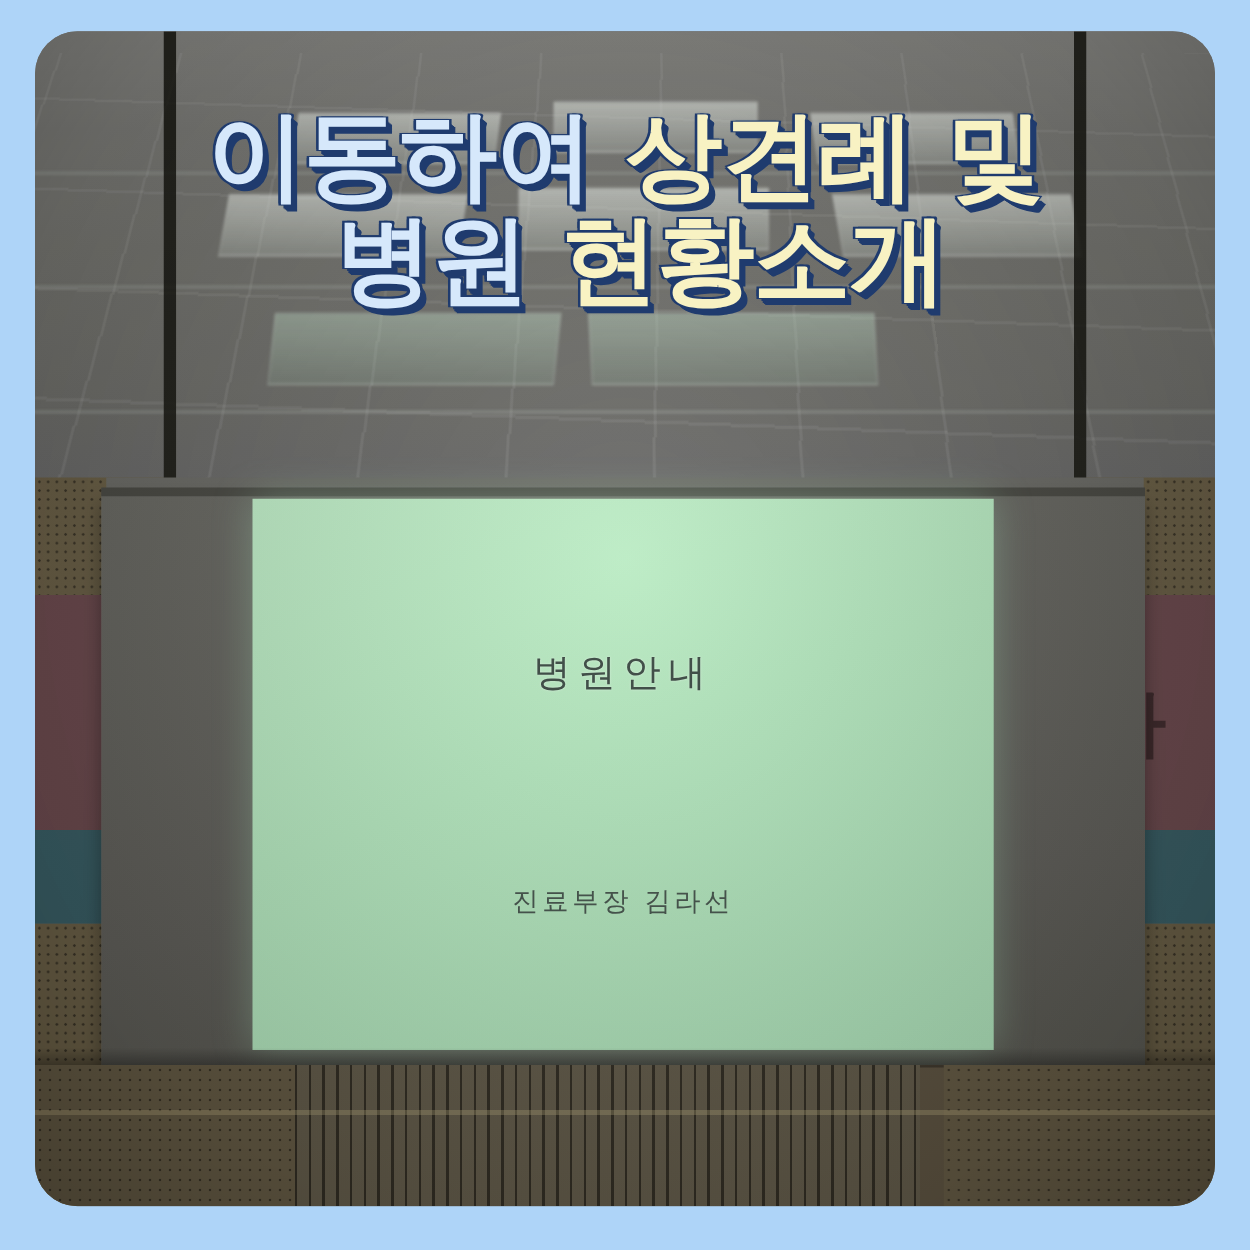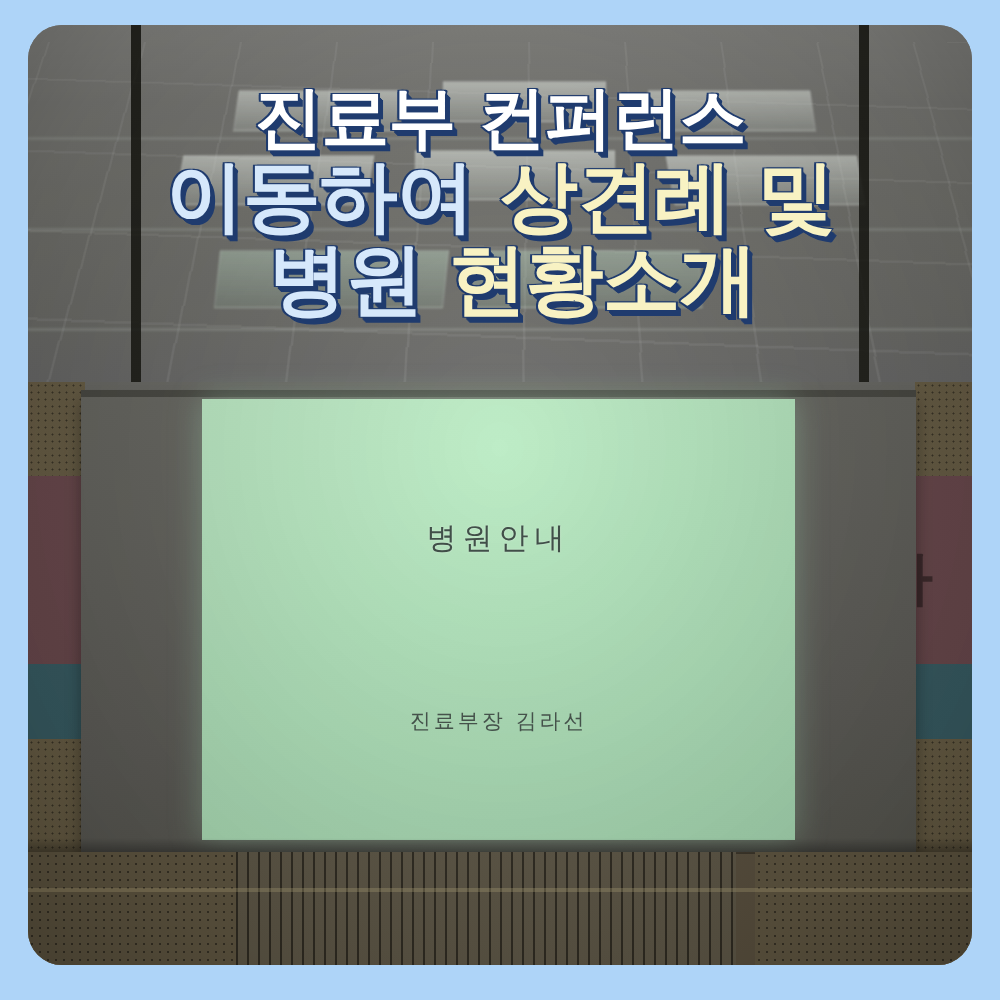--- a/index.html
+++ b/index.html
@@ -295,23 +295,20 @@
       <div class="panel-shadow-top"></div>
       <div class="panel-perf-l"></div>
       <div class="panel-slats"></div>
       <div class="panel-perf-r"></div>
       <div class="panel-rail"></div>
     </div>
 
     <div id="photo-grain"></div>
 
     <div id="headline">
-      <span class="hl-line hl1">
-        <span class="tx-white">진료부 컨퍼런스</span>
-      </span>
       <span class="hl-line hl2">
         <span class="tx-blue">이동하여 </span><span class="tx-cream">상견례 및</span>
       </span>
       <span class="hl-line hl3">
         <span class="tx-blue">병원 </span><span class="tx-cream">현황소개</span>
       </span>
     </div>
 
   </div>
 </div>

